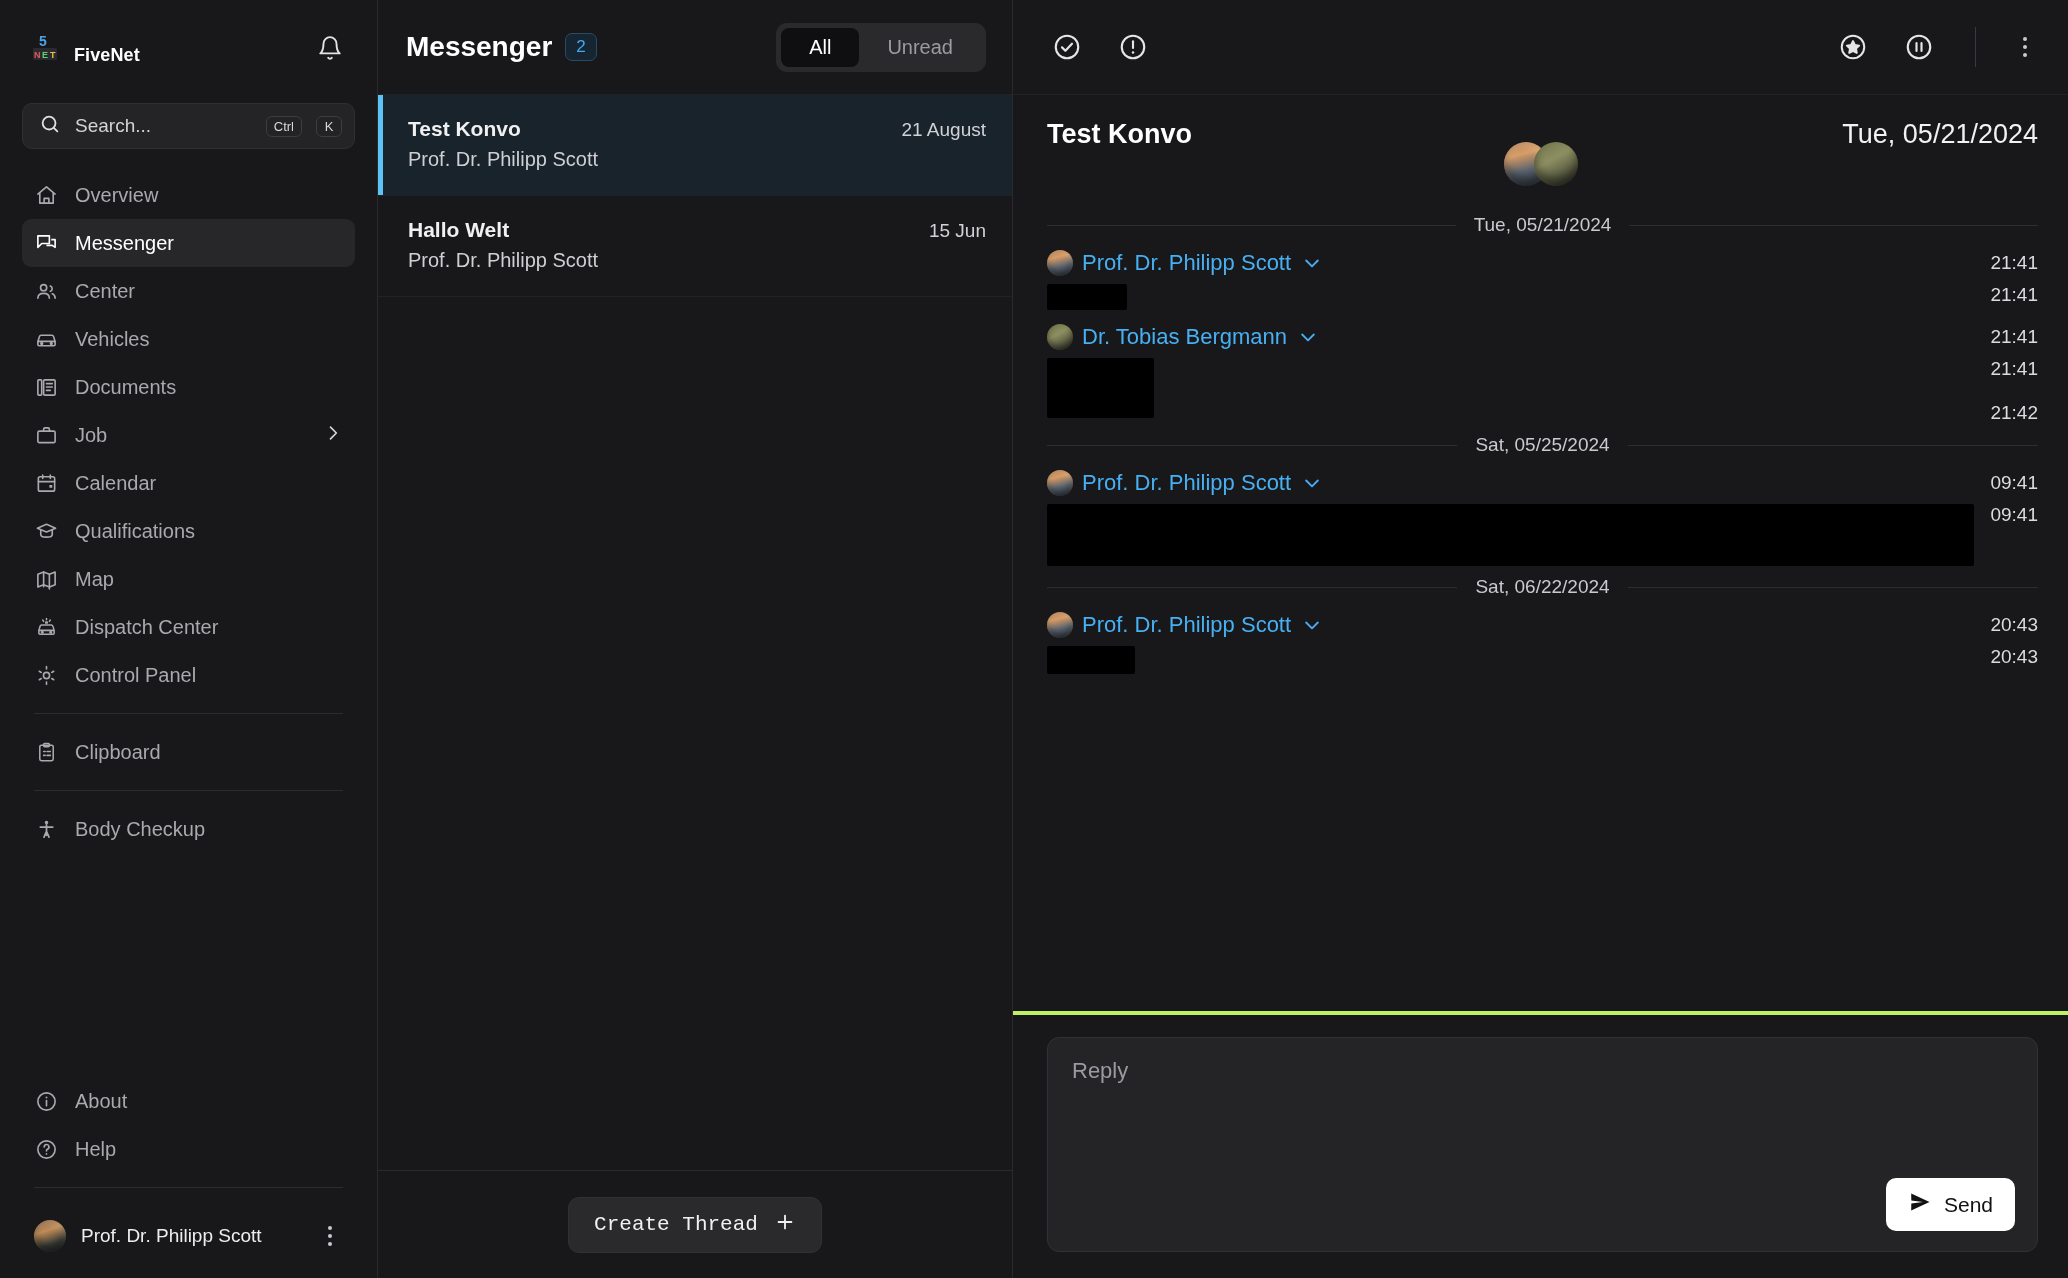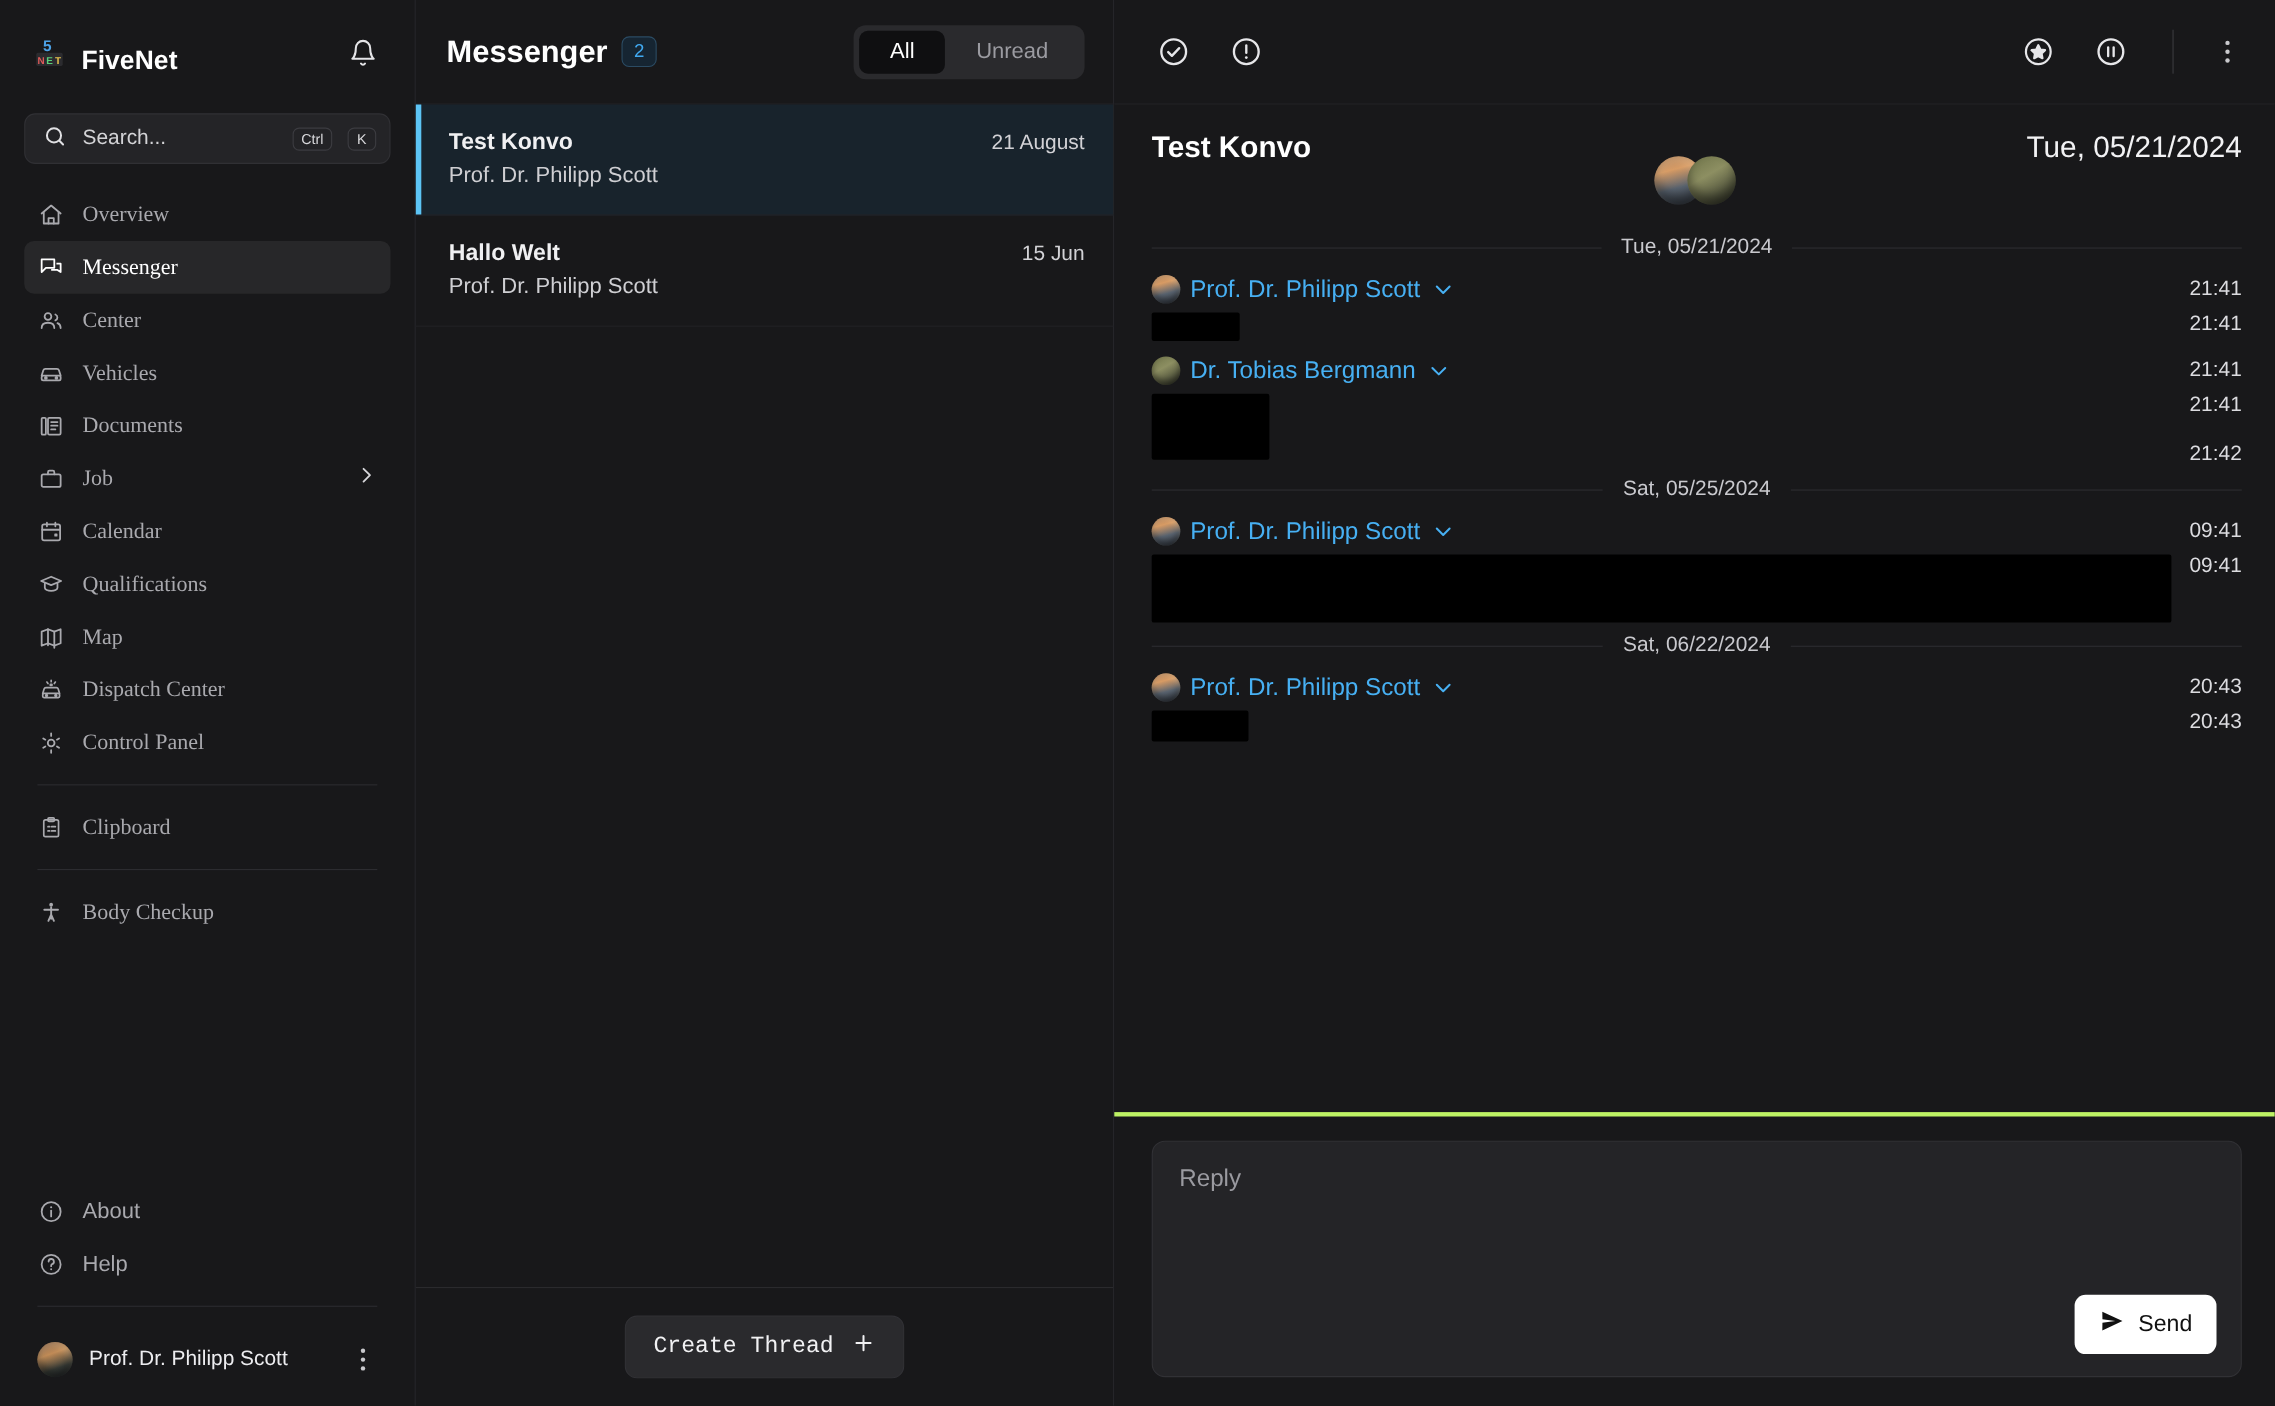--- a/index.html
+++ b/index.html
@@ -20,37 +20,37 @@
     display: flex; flex-direction: column;
     flex: 0 0 378px;
   }
   .brand-row {
     height: 95px; display: flex; align-items: center;
     padding: 0 30px; gap: 14px;
   }
   .brand-logo {
     width: 30px; height: 30px; position: relative; flex: 0 0 30px;
   }
-  .brand-title { font-size: 24px; font-weight: 700; color: #fff; letter-spacing: .1px; margin-top: 16px; }
+  .brand-title { font-size: 18px; font-weight: 700; color: #fff; letter-spacing: .1px; margin-top: 16px; }
   .bell-btn { margin-left: auto; width: 34px; height: 34px; display:flex; align-items:center; justify-content:center; cursor: pointer; }
 
   .search-box {
     margin: 8px 22px 0 22px;
     height: 46px; border-radius: 10px;
     background: #242427; border: 1px solid #303034;
     display: flex; align-items: center; padding: 0 12px 0 16px; gap: 14px;
     cursor: text;
   }
   .search-ph { font-size: 19px; color: #d3d3d6; flex: 1; }
   .kbd {
     font-size: 13px; color: #d7d7da; border: 1px solid #3c3c41;
     border-radius: 6px; padding: 2px 7px; background: #232326; min-width: 26px; text-align:center;
   }
 
-  .nav { margin-top: 22px; padding: 0 22px; display: flex; flex-direction: column; font-family: Liberation Serif, serif; }
+  .nav { margin-top: 22px; padding: 0 22px; display: flex; flex-direction: column; }
   .nav-item {
     display: flex; align-items: center; gap: 17px;
     height: 48px; padding: 0 12px; border-radius: 9px;
     color: #a9a9ae; font-size: 20px; cursor: pointer;
   }
   .nav-item.active { background: #272729; color: #ffffff; font-weight: 500; }
   .nav-item .ico { width: 24px; height: 24px; flex: 0 0 24px; display:flex;align-items:center;justify-content:center; }
   .nav-item .chev-r { margin-left: auto; }
   .nav-sep { height: 1px; background: #2c2c30; margin: 14px 12px; }
 

